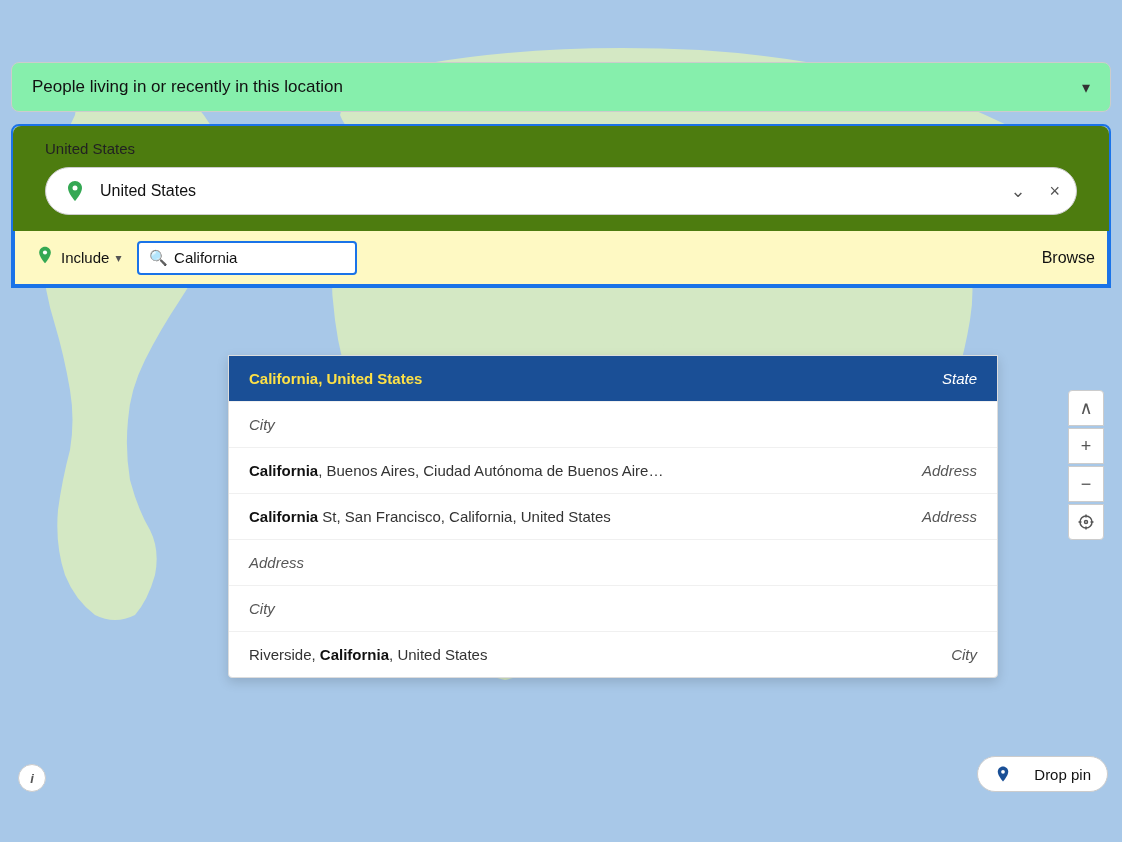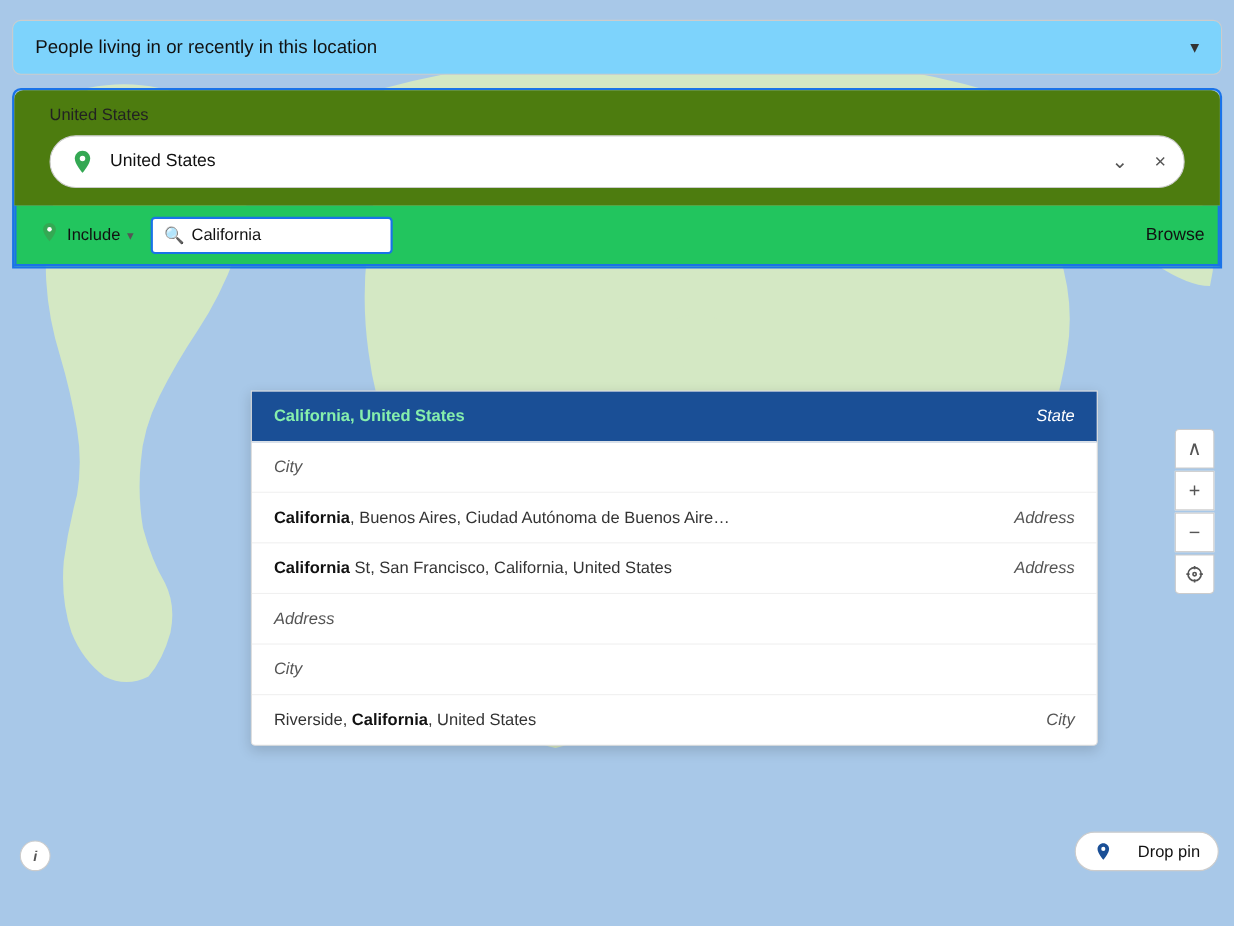--- a/index.html
+++ b/index.html
@@ -1,27 +1,28 @@
 <!DOCTYPE html>
 <html><head>
   <meta charset="utf-8">
   <style>
     * { box-sizing: border-box; margin: 0; padding: 0; font-family: Arial, sans-serif; }
     body { background: #e8e8e8; width: 1122px; height: 842px; overflow: hidden; position: relative; }
 
     
     .location-type-bar {
-      background: #7dd3fc;
+      background: #86efac;
       border: 1.5px solid #ccc;
       border-radius: 8px;
       padding: 14px 20px;
       display: flex;
       align-items: center;
       justify-content: space-between;
       margin-bottom: 12px;
+      margin-top: 44px;
     }
     .location-type-label {
       font-size: 17px;
       color: #111;
     }
     .chevron-down {
       font-size: 16px;
       color: #333;
     }
     .country-section-title {
@@ -58,21 +59,21 @@
       margin-right: 12px;
     }
     .pill-close {
       font-size: 18px;
       color: #555;
       cursor: pointer;
     }
 
     
     .search-include-bar {
-      background: #22c55e;
+      background: #fef9c3;
       border: 2.5px solid #1a73e8;
       border-top: none;
       padding: 8px 12px;
       display: flex;
       align-items: center;
       gap: 8px;
     }
     .include-btn {
       display: flex;
       align-items: center;
@@ -145,21 +146,21 @@
     }
     .result-row.selected .result-text,
     .result-row.selected .result-type {
       color: #fff;
     }
     .result-text {
       font-size: 15px;
       color: #333;
     }
     .result-text .bold { font-weight: bold; color: #111; }
-    .result-row.selected .result-text .bold { color: #86efac; }
+    .result-row.selected .result-text .bold { color: #fde047; }
     .result-type {
       font-size: 15px;
       color: #555;
       font-weight: 500;
       font-style: italic;
     }
 
     
     .map-controls {
       position: absolute;

